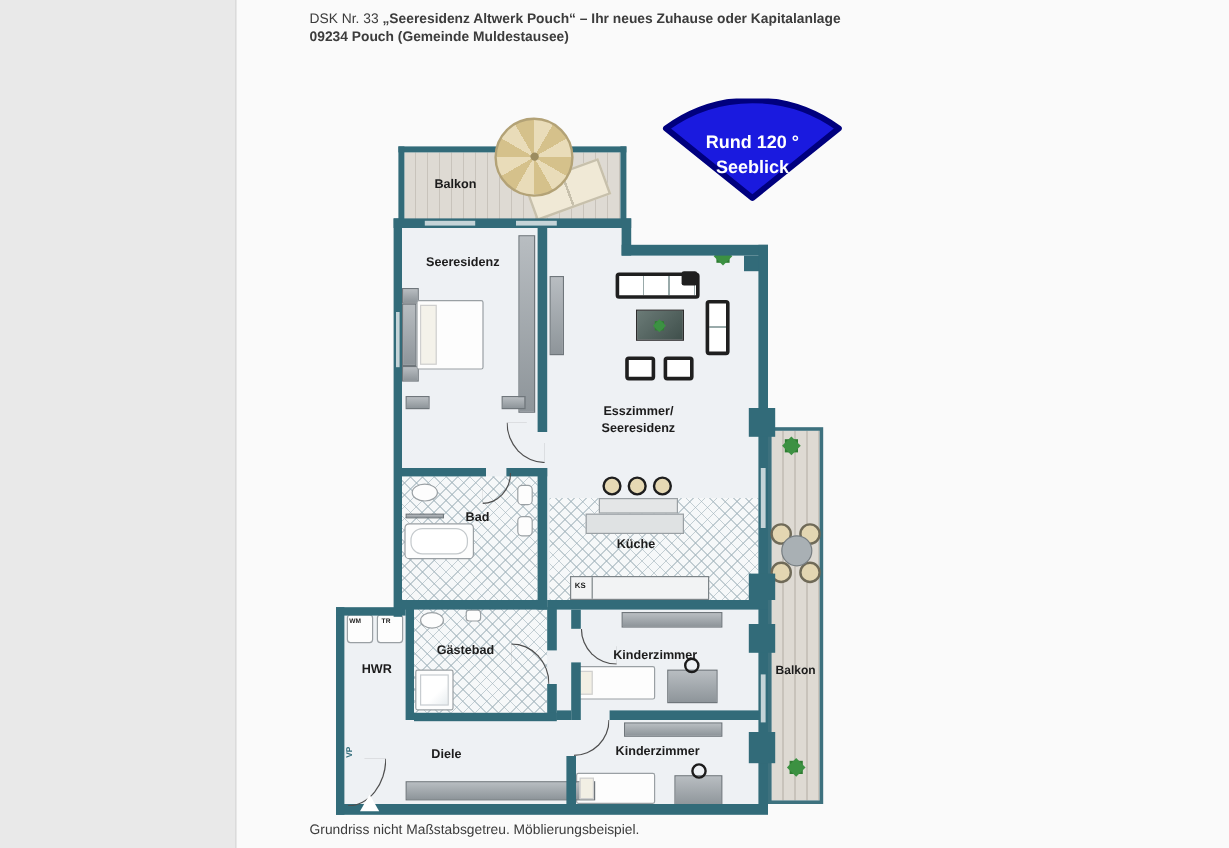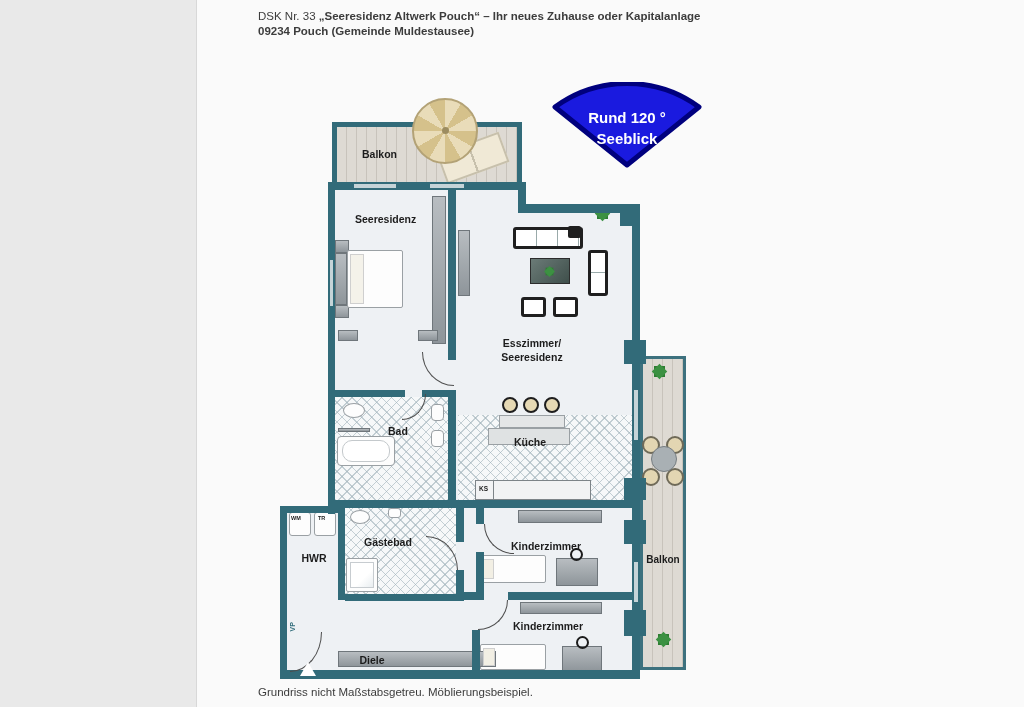--- a/index.html
+++ b/index.html
@@ -196,24 +196,24 @@
   <div class="balcony-chair" style="left:362px;top:336px;"></div>
   <div class="balcony-chair" style="left:386px;top:336px;"></div>
   <div class="balcony-chair" style="left:362px;top:368px;"></div>
   <div class="balcony-chair" style="left:386px;top:368px;"></div>
   <div style="left:371px;top:346px;width:26px;height:26px;border-radius:50%;background:#a9b0b4;border:1px solid #767d81;z-index:5;"></div>
 
   <div class="lbl" style="left:75px;top:113px;">Seeresidenz</div>
   <div class="lbl center" style="left:200px;top:237px;width:104px;">Esszimmer/</div>
   <div class="lbl center" style="left:200px;top:251px;width:104px;">Seeresidenz</div>
   <div class="lbl" style="left:108px;top:325px;">Bad</div>
-  <div class="lbl center" style="left:210px;top:336px;width:80px;">Küche</div>
+  <div class="lbl center" style="left:210px;top:348px;width:80px;">Küche</div>
   <div class="lbl" style="left:84px;top:436px;">Gästebad</div>
   <div class="lbl center" style="left:12px;top:452px;width:44px;">HWR</div>
   <div class="lbl center" style="left:218px;top:440px;width:96px;">Kinderzimmer</div>
   <div class="lbl center" style="left:222px;top:520px;width:92px;">Kinderzimmer</div>
-  <div class="lbl center" style="left:62px;top:554px;width:60px;text-align:center;">Diele</div>
+  <div class="lbl center" style="left:62px;top:523px;width:60px;text-align:center;">Diele</div>
   <div class="lbl center" style="left:360px;top:454px;width:46px;font-size:10px;">Balkon</div>
 
   <div style="left:-8px;top:508px;width:40px;font-size:7px;font-weight:bold;color:#2f6b79;transform:rotate(-90deg);z-index:9;">VP</div>
 </div>
 
 <div class="footer">Grundriss nicht Maßstabsgetreu. Möblierungsbeispiel.</div>
 
 </body></html>

